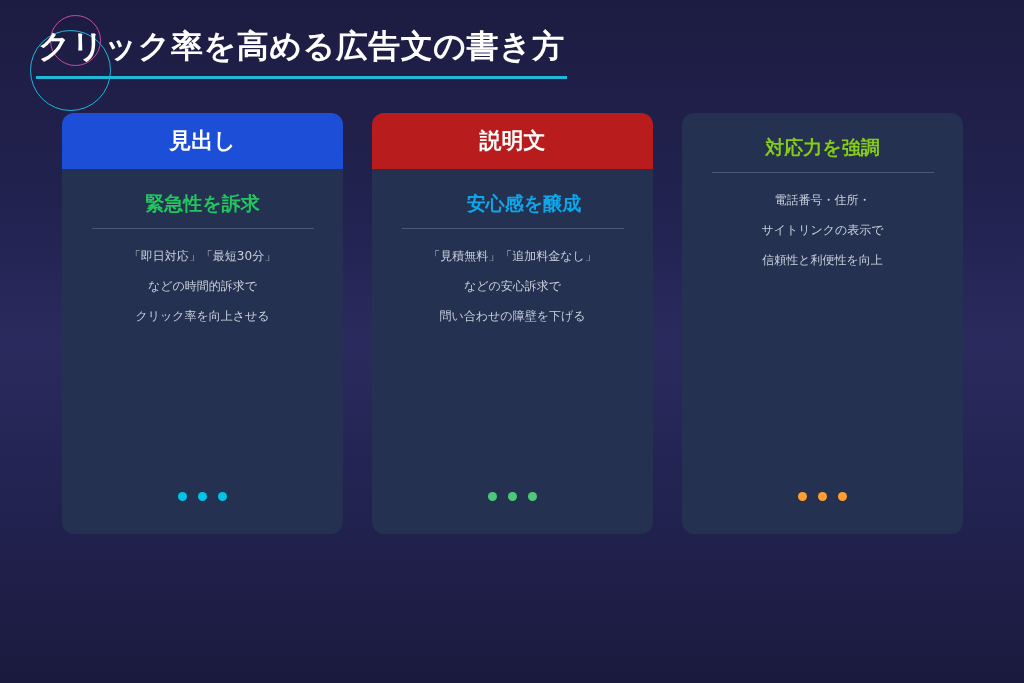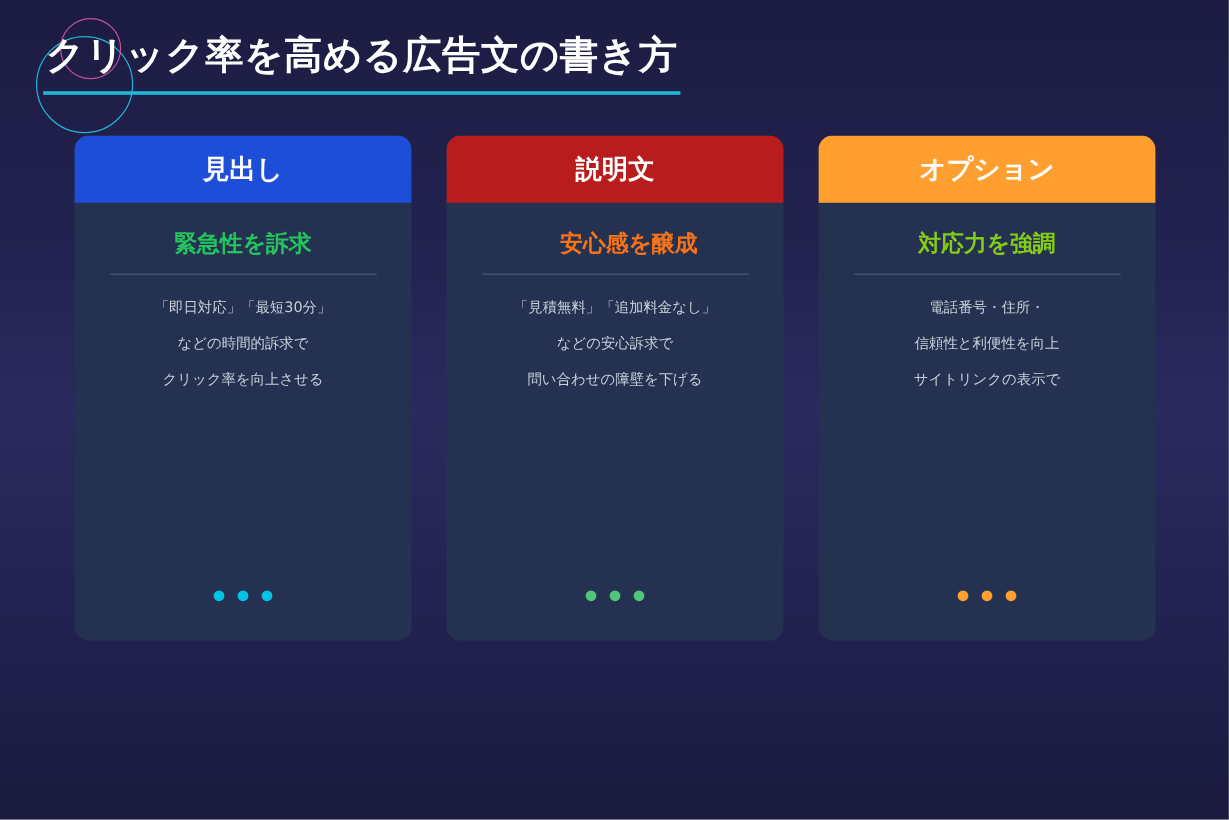--- a/index.html
+++ b/index.html
@@ -82,42 +82,41 @@
     </div>
     <div class="dots">
       <span class="dot" style="background: rgb(0, 196, 230);"></span>
       <span class="dot" style="background: rgb(0, 196, 230);"></span>
       <span class="dot" style="background: rgb(0, 196, 230);"></span>
     </div>
   </div>
 
   <div class="card">
     <div class="card-head" style="background: #b91c1c;">説明文</div>
-    <div class="card-sub" style="color: #f97316; padding-left: 23px;">安心感を醸成</div>
+    <div class="card-sub" style="color: #0ea5e9; padding-left: 23px;">安心感を醸成</div>
     <div class="card-divider"></div>
     <div class="card-body">
       <div>「見積無料」「追加料金なし」</div>
       <div>などの安心訴求で</div>
       <div>問い合わせの障壁を下げる</div>
     </div>
     <div class="dots">
       <span class="dot" style="background: rgb(78, 199, 122);"></span>
       <span class="dot" style="background: rgb(78, 199, 122);"></span>
       <span class="dot" style="background: rgb(78, 199, 122);"></span>
     </div>
   </div>
 
   <div class="card">
-    <div class="card-head" style="background: rgb(255, 159, 48);">オプション</div>
     <div class="card-sub" style="color: #84cc16; text-align: center;">対応力を強調</div>
     <div class="card-divider"></div>
     <div class="card-body">
       <div>電話番号・住所・</div>
+      <div>サイトリンクの表示で</div>
       <div>信頼性と利便性を向上</div>
-      <div>サイトリンクの表示で</div>
     </div>
     <div class="dots">
       <span class="dot" style="background: rgb(255, 159, 48);"></span>
       <span class="dot" style="background: rgb(255, 159, 48);"></span>
       <span class="dot" style="background: rgb(255, 159, 48);"></span>
     </div>
   </div>
 </div>
 
 </body></html>

